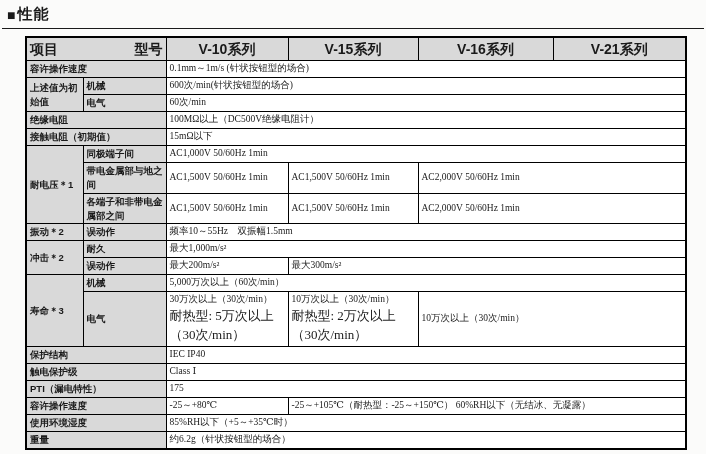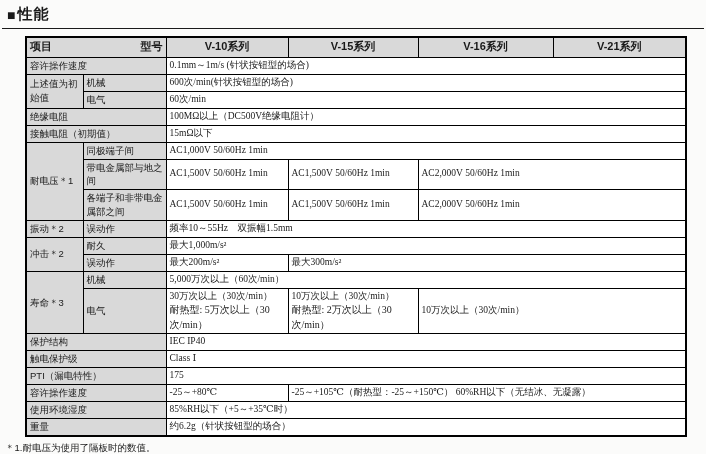--- a/index.html
+++ b/index.html
@@ -36,32 +36,32 @@
     padding:1px 3px;
     overflow:hidden;
   }
   .spec tr { height:17px; }
   .spec tr.hdr { height:20px; }
   .spec tr.tall { height:27px; }
 
   .lbl {
     background:#d9d9d9;
     text-align:left;
-    font-weight:normal;
+    font-weight:bold;
     vertical-align:middle;
   }
   .val {
     text-align:left;
     vertical-align:middle;
     font-family:"Liberation Serif","DejaVu Serif",serif;
     background:#fff;
   }
-  .spec thead th { background:#d9d9d9; font-weight:bold; font-size:11px; text-align:center; }
+  .spec thead th { background:#d9d9d9; font-weight:bold; font-size:14px; text-align:center; }
   .hdr-first { display:flex; justify-content:space-between; align-items:center; }
-  .val .l2 { font-size:10px; }
+  .val .l2 { font-size:13px; }
 
   .notes {
     margin:4px 0 0 5px;
     font-size:9.5px;
     line-height:14.5px;
   }
   .notes div { white-space:nowrap; }
 </style>
 </head>
 <body>

